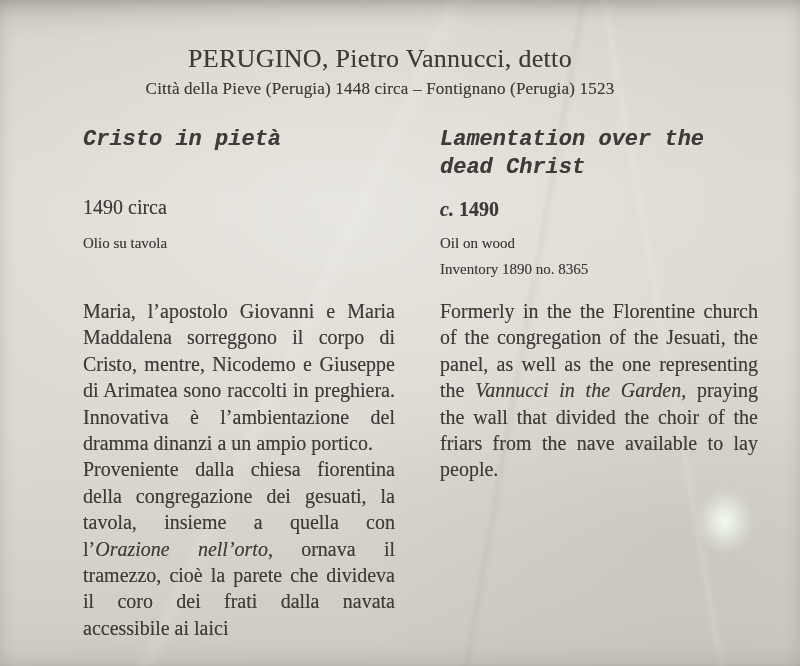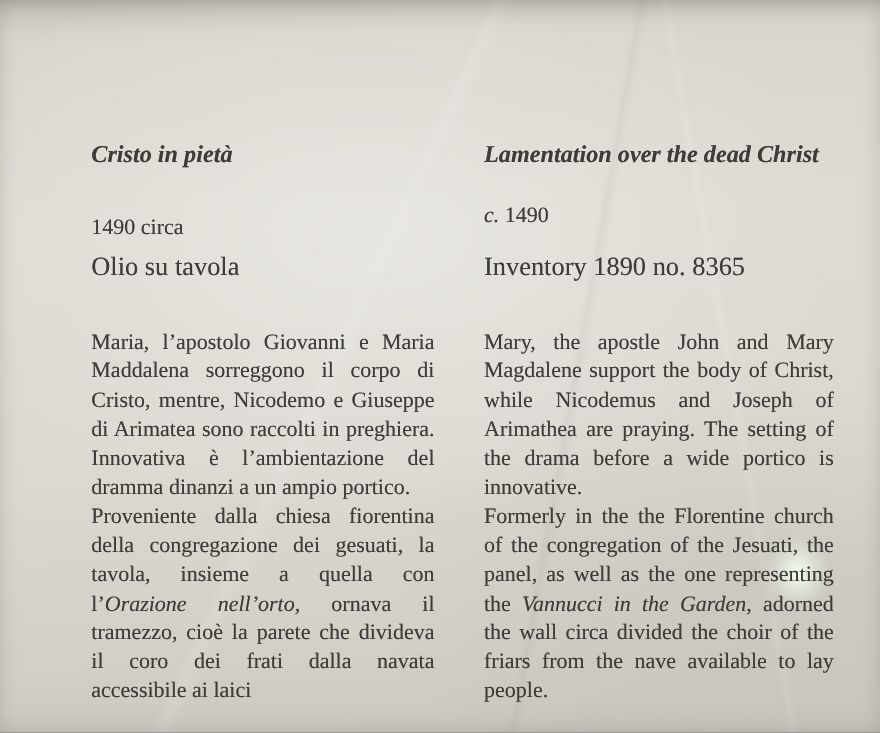--- a/index.html
+++ b/index.html
@@ -74,74 +74,79 @@
   .col-en { left: 440px; width: 318px; }
 
   .title {
     position: absolute;
     top: 0; left: 0; right: 0;
     margin: 0;
     font-size: 22px;
     line-height: 28px;
     font-weight: bold;
     font-style: italic;
+    font-family: Liberation Mono, monospace;
   }
   .date {
     position: absolute;
     top: 57px; left: 0; right: 0;
     font-size: 20px;
     line-height: 26px;
     margin-top: 11px;
   }
-  .col-en .date { top: 46px; }
+  .col-en .date { top: 59px; font-weight: bold; }
   .date .circa { font-style: italic; }
   .date .year  { margin-left: 0.25em; }
 
   .medium-block {
     position: absolute;
     top: 104px; left: 0; right: 0;
-    font-size: 24px;
+    font-size: 15px;
     line-height: 26px;
   }
 
   .desc {
     position: absolute;
     top: 172px; left: 0; right: 0;
     font-size: 20px;
     line-height: 26.4px;
     text-align: justify;
   }
   .desc p { margin: 0; }
   .desc .it { font-style: italic; }
 </style>
 </head>
 <body>
 
 <div class="photo">
   <div class="glint"></div>
 
+  <header class="heading">
+    <div class="artist">PERUGINO, Pietro Vannucci, detto</div>
+    <div class="life-dates">Città della Pieve (Perugia) 1448 circa – Fontignano (Perugia) 1523</div>
+  </header>
 
   <section class="col col-it">
     <h2 class="title">Cristo in pietà</h2>
     <div class="date">1490 circa</div>
     <div class="medium-block">
       <div>Olio su tavola</div>
     </div>
     <div class="desc">
       <p>Maria, l’apostolo Giovanni e Maria Maddalena sorreggono il corpo di Cristo, mentre, Nicodemo e Giuseppe di Arimatea sono raccolti in preghiera. Innovativa è l’ambientazione del dramma dinanzi a un ampio portico.</p>
       <p><span>Proveniente dalla chiesa fiorentina della congregazione dei gesuati, la tavola, insieme a quella con l’</span><span class="it">Orazione nell’orto</span><span>, ornava il tramezzo, cioè la parete che divideva il coro dei frati dalla navata accessibile ai laici</span></p>
     </div>
   </section>
 
   <section class="col col-en">
     <h2 class="title">Lamentation over the dead Christ</h2>
     <div class="date"><span class="circa">c.</span><span class="year">1490</span></div>
     <div class="medium-block">
+      <div>Oil on wood</div>
       <div>Inventory 1890 no. 8365</div>
     </div>
     <div class="desc">
-      <p>Mary, the apostle John and Mary Magdalene support the body of Christ, while Nicodemus and Joseph of Arimathea are praying. The setting of the drama before a wide portico is innovative.</p>
-      <p><span>Formerly in the the Florentine church of the congregation of the Jesuati, the panel, as well as the one representing the </span><span class="it">Vannucci in the Garden</span><span>, adorned the wall circa divided the choir of the friars from the nave available to lay people.</span></p>
+      <p><span>Formerly in the the Florentine church of the congregation of the Jesuati, the panel, as well as the one representing the </span><span class="it">Vannucci in the Garden</span><span>, praying the wall that divided the choir of the friars from the nave available to lay people.</span></p>
     </div>
   </section>
 
   <div class="vignette"></div>
 </div>
 
 </body></html>

